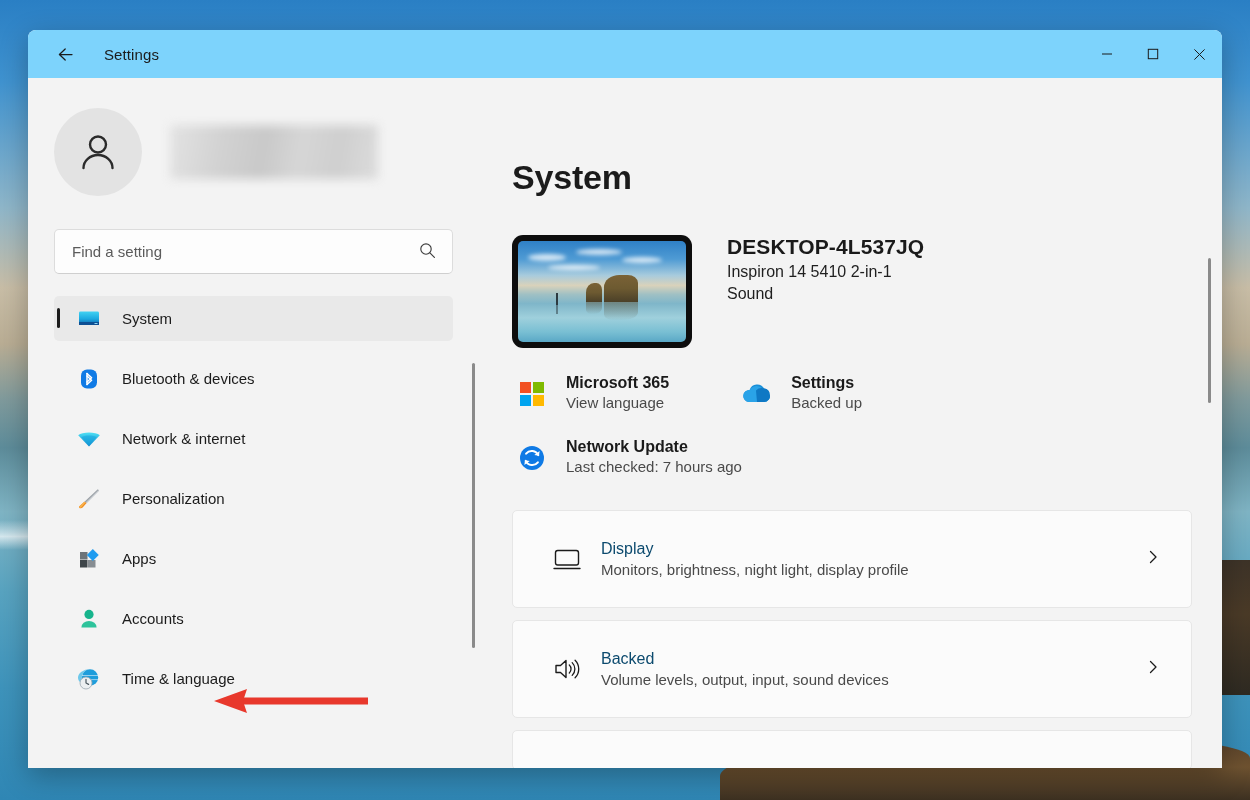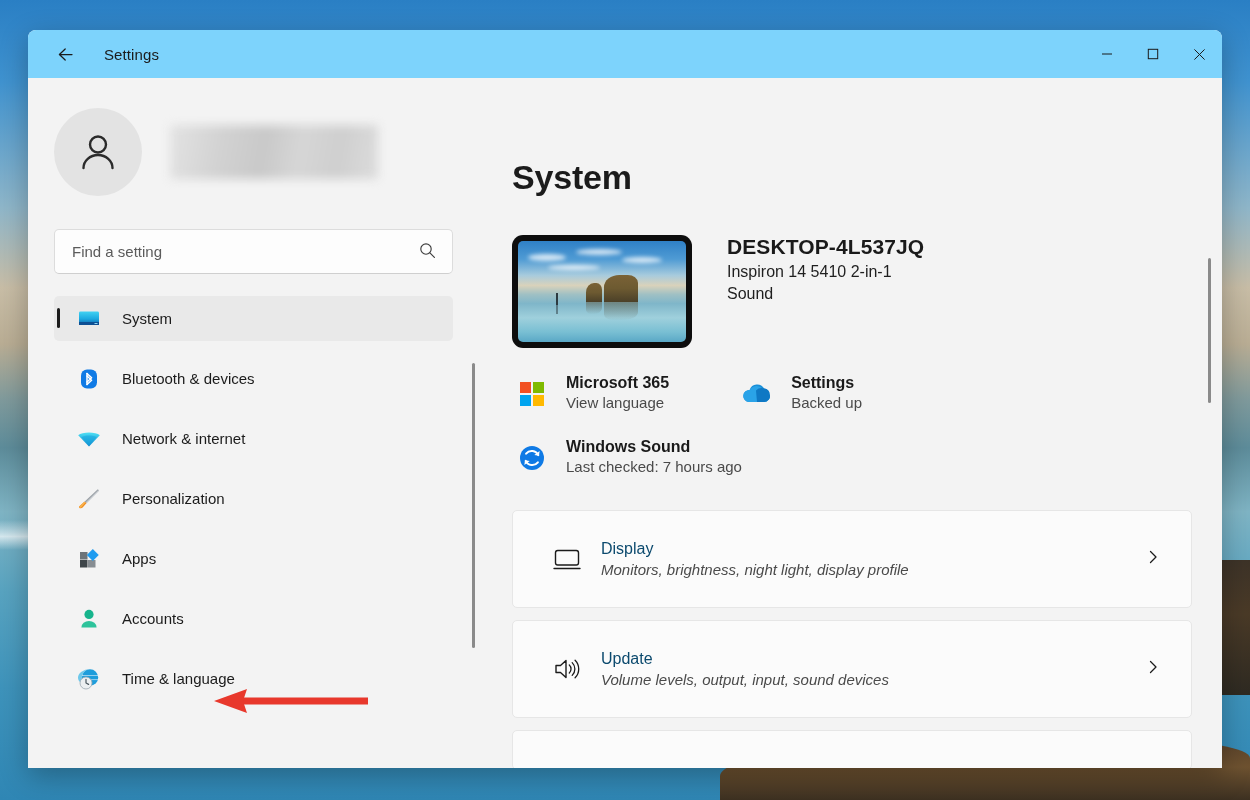--- a/index.html
+++ b/index.html
@@ -341,21 +341,20 @@
   }
   .card-text { margin-left: 10px; flex: 1 1 auto; }
   .card-title {
     font-size: 16px;
     color: #0c4a6e;
   }
   .card-sub {
     margin-top: 3px;
     font-size: 15px;
     color: #4a4a4a;
-    font-style: italic;
   }
   .card-chevron {
     margin-right: 30px;
     color: #1b1b1b;
   }
   #card-partial {
     height: 40px;
     overflow: hidden;
   }
 
@@ -601,21 +600,21 @@
             <span class="ql-icon">
               <svg width="30" height="30" viewBox="0 0 30 30">
                 <circle cx="15" cy="15" r="12" fill="#0f7ae5"></circle>
                 <path d="M21.3 12.2 a7.2 7.2 0 0 0 -12.2 -1.6" stroke="#ffffff" stroke-width="2" fill="none" stroke-linecap="round"></path>
                 <path d="M8.7 17.8 a7.2 7.2 0 0 0 12.2 1.6" stroke="#ffffff" stroke-width="2" fill="none" stroke-linecap="round"></path>
                 <path d="M22.6 8 L22 12.8 L17.3 12.1 Z" fill="#ffffff"></path>
                 <path d="M7.4 22 L8 17.2 L12.7 17.9 Z" fill="#ffffff"></path>
               </svg>
             </span>
             <span class="ql-text">
-              <span class="ql-title">Windows Sound</span>
+              <span class="ql-title">Network Update</span>
               <div class="ql-sub">Last checked: 7 hours ago</div>
             </span>
           </div>
         </div>
 
         <div id="cards">
 
           <div class="card">
             <span class="card-icon">
               <svg width="30" height="30" viewBox="0 0 30 30">
@@ -637,21 +636,21 @@
           <div class="card">
             <span class="card-icon">
               <svg width="30" height="30" viewBox="0 0 30 30">
                 <path d="M4 11.5 H8.5 L14 6.5 V23.5 L8.5 18.5 H4 Z" stroke="currentColor" stroke-width="1.4" fill="none" stroke-linejoin="round"></path>
                 <path d="M17.3 11 a5.5 5.5 0 0 1 0 8" stroke="currentColor" stroke-width="1.3" fill="none" stroke-linecap="round"></path>
                 <path d="M20.2 8.6 a9 9 0 0 1 0 12.8" stroke="currentColor" stroke-width="1.3" fill="none" stroke-linecap="round"></path>
                 <path d="M23.1 6.2 a12.5 12.5 0 0 1 0 17.6" stroke="currentColor" stroke-width="1.3" fill="none" stroke-linecap="round"></path>
               </svg>
             </span>
             <span class="card-text">
-              <div class="card-title">Update</div>
+              <div class="card-title">Backed</div>
               <div class="card-sub">Volume levels, output, input, sound devices</div>
             </span>
             <span class="card-chevron">
               <svg width="16" height="16" viewBox="0 0 16 16">
                 <path d="M5.5 2.5 L11 8 L5.5 13.5" stroke="currentColor" stroke-width="1.3" fill="none" stroke-linecap="round" stroke-linejoin="round"></path>
               </svg>
             </span>
           </div>
 
           <div class="card" id="card-partial"></div>

